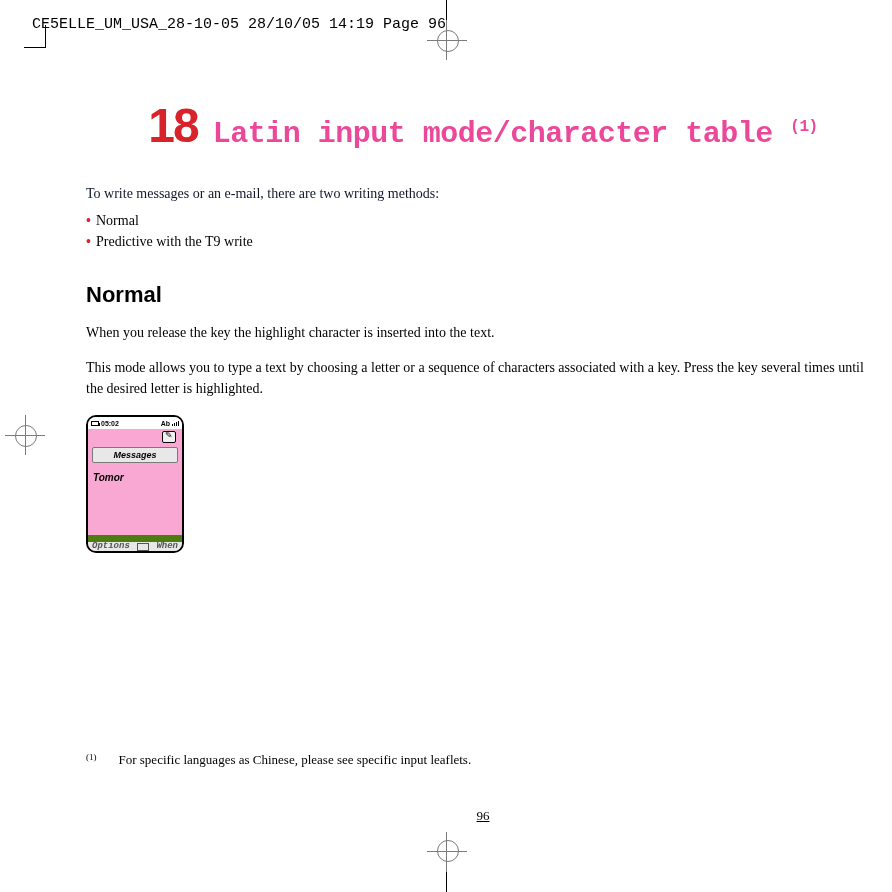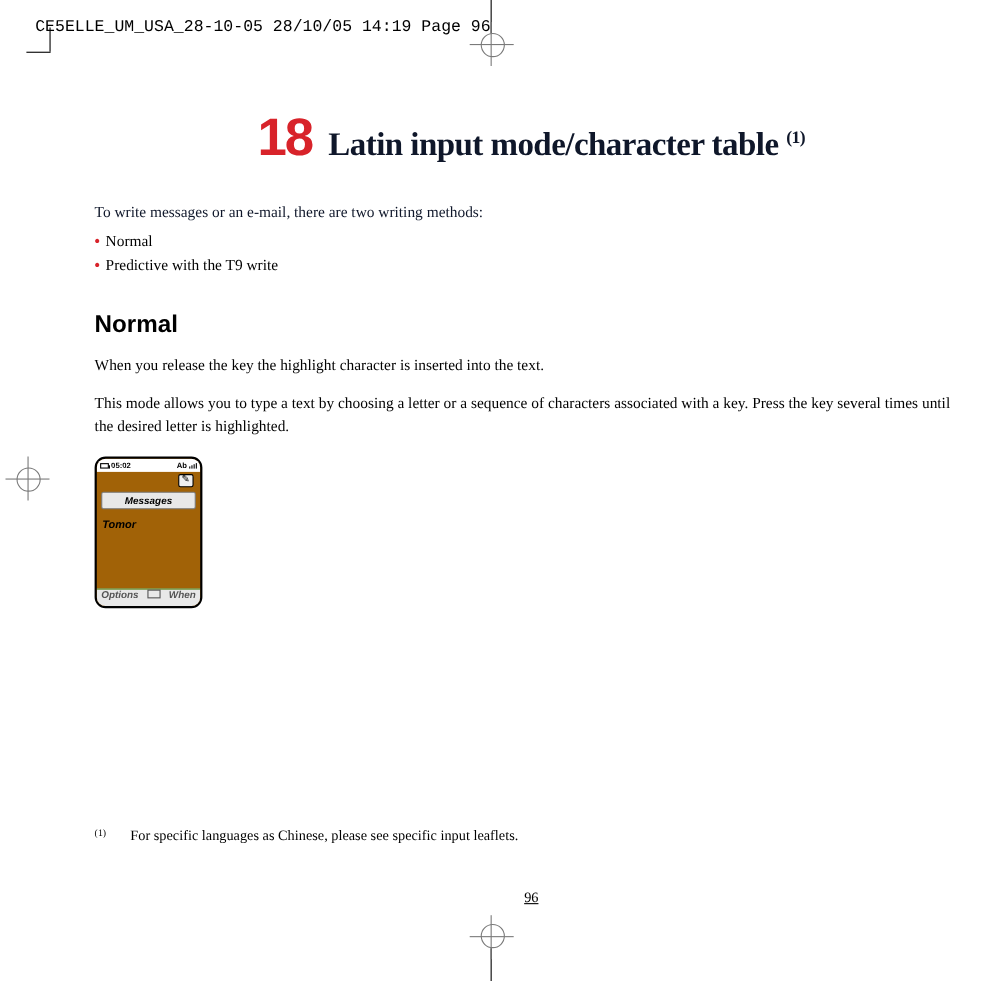--- a/index.html
+++ b/index.html
@@ -151,24 +151,24 @@
       justify-content: center;
     }
     .chapter-number {
       font-family: Arial, Helvetica, sans-serif;
       font-size: 48px;
       font-weight: 900;
       color: #d8232a;
       letter-spacing: -2px;
     }
     .chapter-title {
-      font-family: Liberation Serif, serif;
+      font-family: Liberation Mono, monospace;
       font-size: 30px;
       font-weight: 700;
-      color: #0f172a;
+      color: #ec4899;
       letter-spacing: -0.5px;
     }
     .chapter-title sup {
       font-size: 16px;
       font-weight: 700;
       vertical-align: super;
     }
     .intro {
       margin-top: 30px;
       font-size: 14px;
@@ -204,21 +204,21 @@
       font-size: 14px;
       line-height: 1.5;
       color: #000;
     }
     .phone-mock {
       margin-top: 16px;
       width: 98px;
       height: 138px;
       border: 2px solid #000;
       border-radius: 10px;
-      background: #a16207;
+      background: #f9a8d4;
       display: flex;
       flex-direction: column;
       overflow: hidden;
     }
     .phone-status {
       height: 12px;
       background: #fff;
       display: flex;
       align-items: center;
       justify-content: space-between;
@@ -278,28 +278,28 @@
       font-size: 10px;
       font-weight: 900;
       font-style: italic;
       color: #000;
     }
     .phone-softkeys {
       height: 16px;
       background: #e8e8e8;
       display: flex;
       justify-content: space-between;
-      align-items: flex-start;
+      align-items: flex-end;
       padding: 0 4px;
-      font-family: Liberation Sans, sans-serif;
+      font-family: Liberation Mono, monospace;
       font-size: 9px;
       font-weight: 900;
       font-style: italic;
       color: #555;
-      border-top: 1px solid #4d7c0f;
+      border-top: 7px solid #4d7c0f;
     }
     .softkey-mid {
       width: 12px; height: 8px; border: 1px solid #555;
       position: relative;
     }
     .footnote {
       position: absolute;
       bottom: 64px;
       left: 0;
       font-size: 13px;

